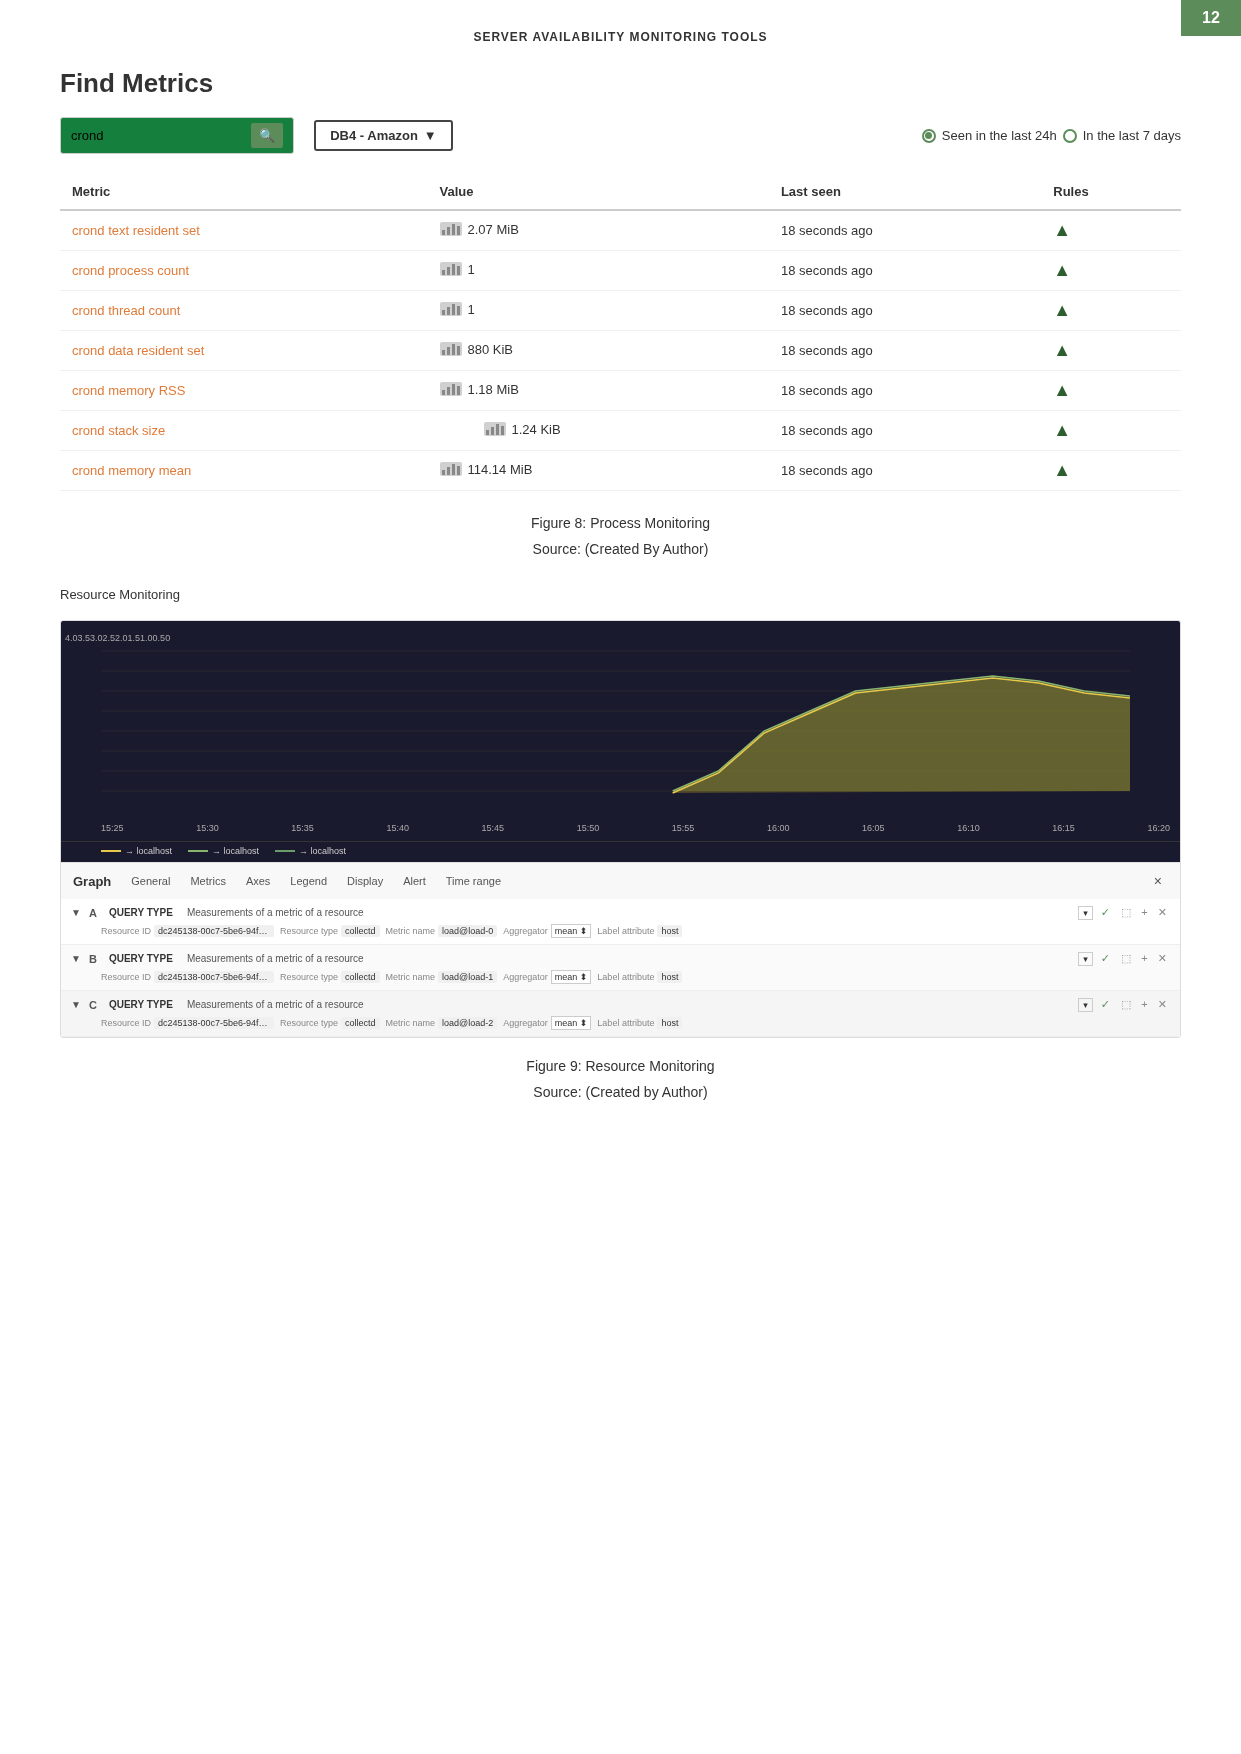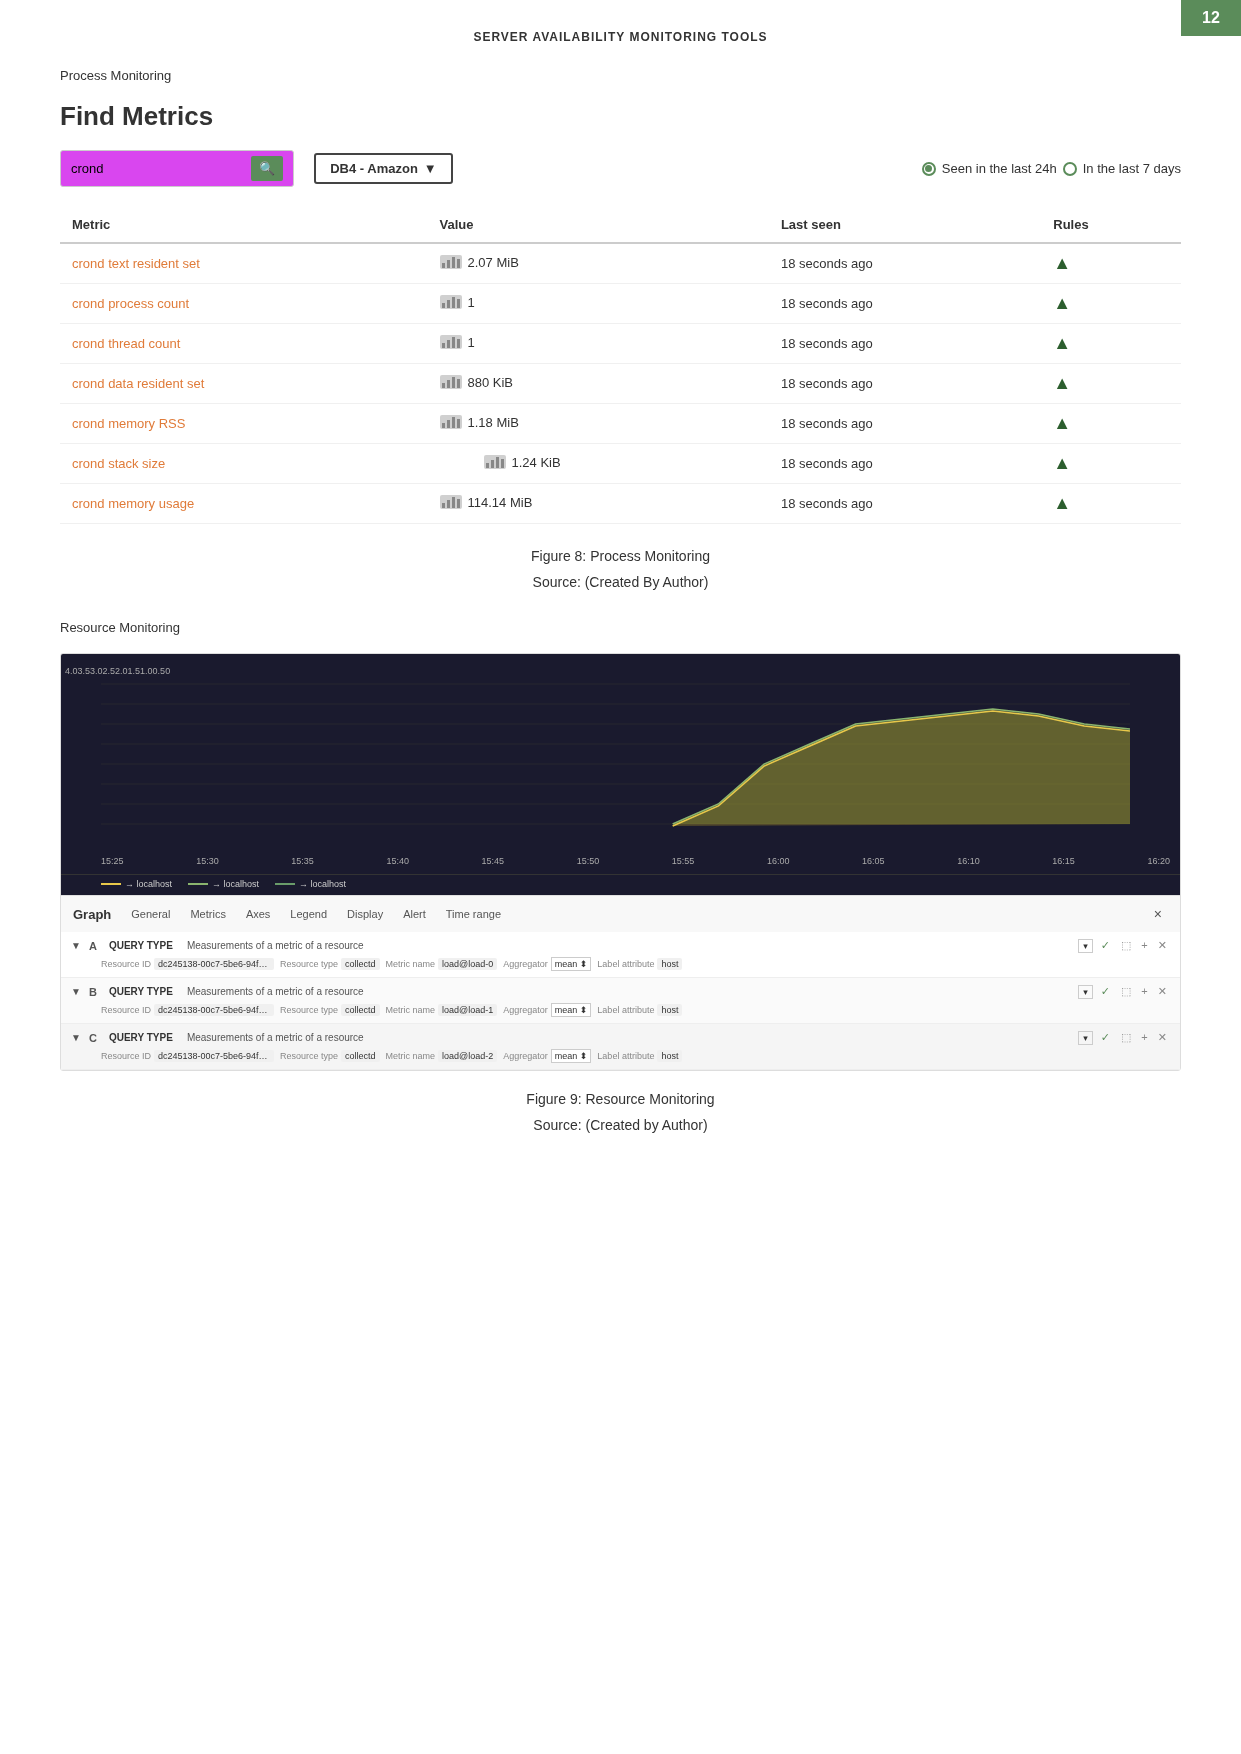--- a/index.html
+++ b/index.html
@@ -69,21 +69,21 @@
       gap: 20px;
       margin-bottom: 20px;
     }
 
     .search-box {
       display: flex;
       align-items: center;
       border: 1px solid #ccc;
       border-radius: 3px;
       padding: 5px 10px;
-      background: #d946ef;
+      background: #15803d;
       min-width: 160px;
     }
 
     .search-box input {
       border: none;
       outline: none;
       font-size: 13px;
       flex: 1;
       background: transparent;
     }
@@ -404,21 +404,20 @@
 <div class="page">
 
   <div class="page-number-badge">
     <span>12</span>
   </div>
 
   <div class="page-header">
     <span>SERVER AVAILABILITY MONITORING TOOLS</span>
   </div>
 
-  <div class="section-title">Process Monitoring</div>
 
   <div class="find-metrics-title">Find Metrics</div>
 
   <div class="search-row">
     <div class="search-box">
       <input type="text" value="crond" style="">
       <button class="search-icon-btn">🔍</button>
     </div>
 
     <div class="db-dropdown">
@@ -540,21 +539,21 @@
           <rect x="12" y="2" width="3" height="11" fill="#888"></rect>
           <rect x="17" y="4" width="3" height="9" fill="#888"></rect>
         </svg>
         1.24 KiB
       </span>
     </td>
     <td>18 seconds ago</td>
     <td style="color:#2c5e2e;font-size:18px;">▲</td>
   </tr>
         <tr>
-    <td><a class="metric-link" href="#">crond memory usage</a></td>
+    <td><a class="metric-link" href="#">crond memory mean</a></td>
     <td>
       <span style="display:inline-flex;align-items:center;gap:6px;">
         <svg width="22" height="14" viewBox="0 0 22 14" style="vertical-align:middle;background:#d0d0d0;border-radius:2px;">
           <rect x="2" y="8" width="3" height="5" fill="#888"></rect>
           <rect x="7" y="5" width="3" height="8" fill="#888"></rect>
           <rect x="12" y="2" width="3" height="11" fill="#888"></rect>
           <rect x="17" y="4" width="3" height="9" fill="#888"></rect>
         </svg>
         114.14 MiB
       </span>

